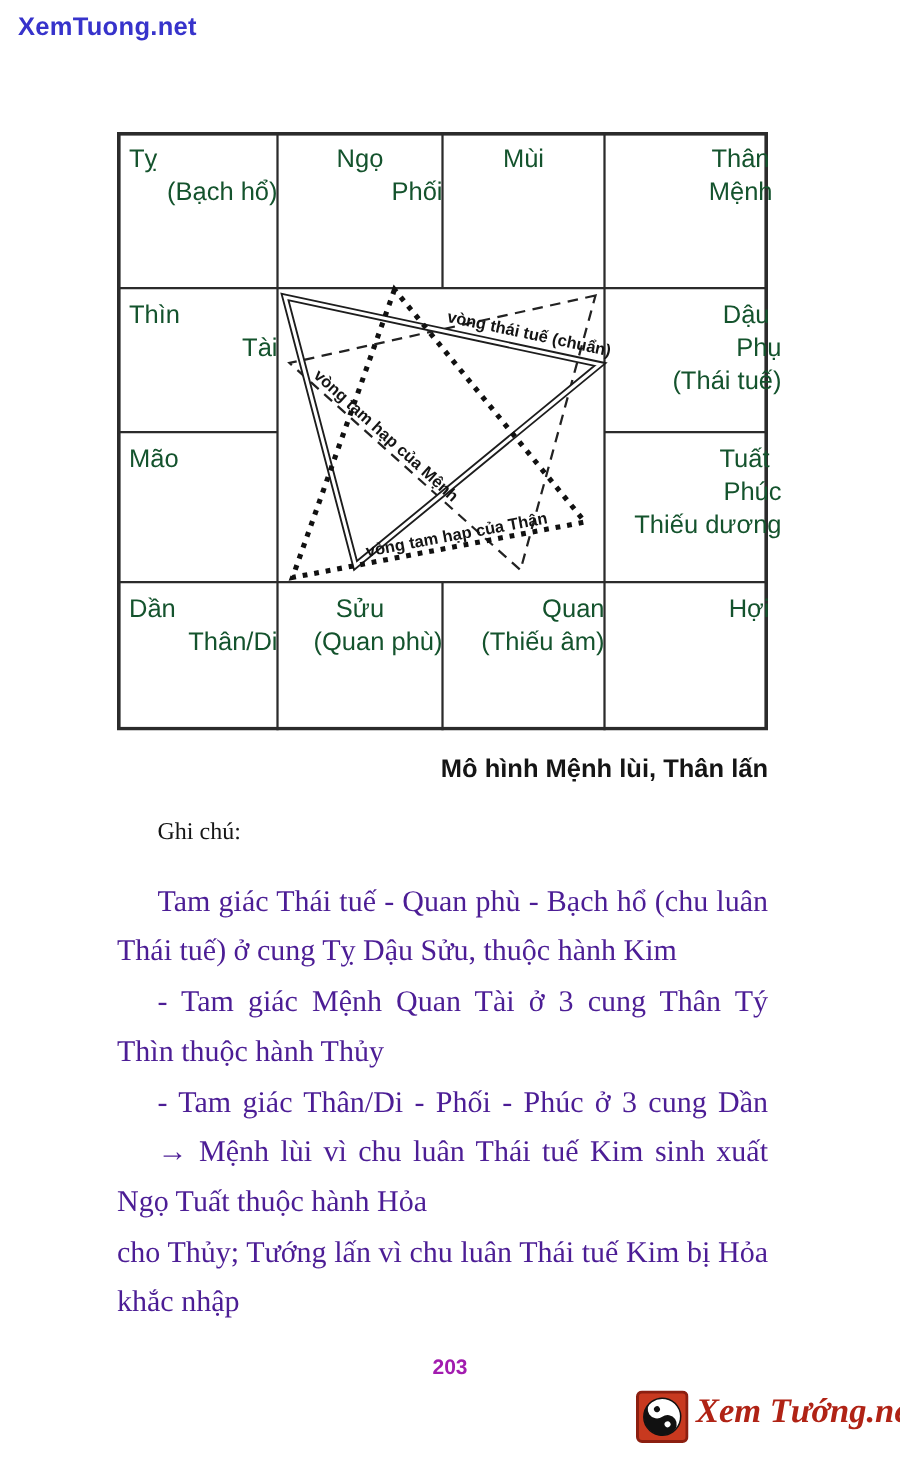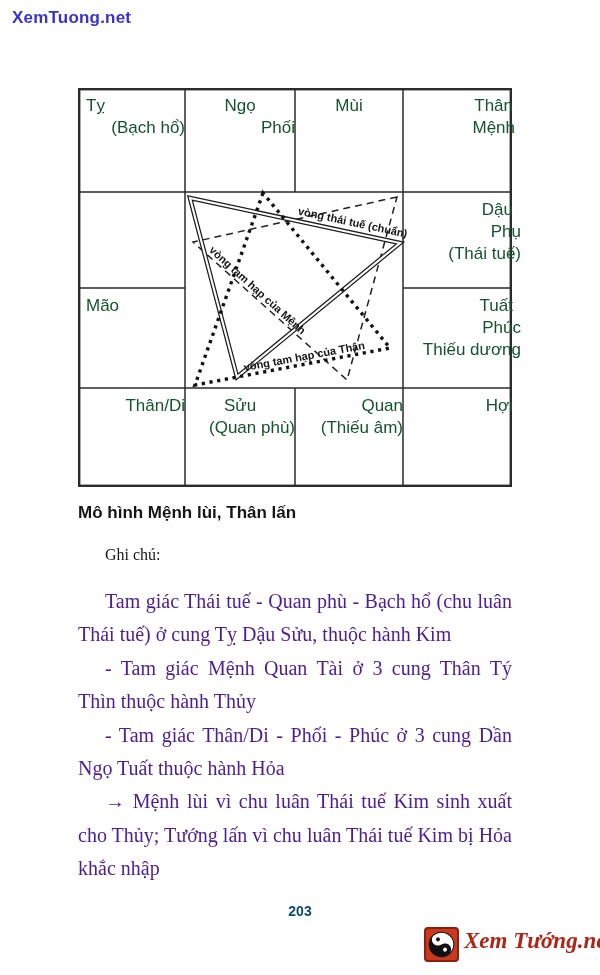--- a/index.html
+++ b/index.html
@@ -20,32 +20,32 @@
   .c1{left:0;width:107px}.c2{left:107px;width:110px}.c3{left:217px;width:108px}.c4{left:325px;width:118px}
   .branch{display:block;text-align:center;}
   .c1 .branch{text-align:left;padding-left:8px;}
   .c4 .branch{text-align:right;padding-right:8px;}
   .nm{display:block;text-align:right;}
   .nm.right{text-align:right;padding-right:6px;}
   .b{font-weight:normal;}
   .ring-label{font:bold 11px "Liberation Sans","DejaVu Sans",sans-serif;fill:#141414;}
 
   
-  .caption{left:78px;top:503px;width:434px;text-align:left;
+  .caption{left:78px;top:503px;width:434px;text-align:right;
            font:bold 17px "Liberation Sans","DejaVu Sans",sans-serif;color:#151515;}
   .serif{font-family:"Liberation Serif","DejaVu Serif",serif;}
   .notes-heading{left:105px;top:546px;font-size:16px;color:#161616;}
   .notes{left:78px;top:585px;width:434px;font-size:20px;color:#4c1d95;}
   .bline{height:33.4px;line-height:33.4px;white-space:nowrap;}
   .bline.just{white-space:normal;text-align:justify;text-align-last:justify;}
   .bline.ind{text-indent:27px;}
 
   
   .page-number{left:0;top:903px;width:600px;text-align:center;
-               font:bold 14px "Liberation Sans","DejaVu Sans",sans-serif;color:#0c4a6e;}
+               font:bold 14px "Liberation Sans","DejaVu Sans",sans-serif;color:#a21caf;}
   .brand{left:424px;top:927px;width:176px;height:40px;}
   .brand-text{position:absolute;left:40px;top:1px;font:italic bold 23px "Liberation Serif","DejaVu Serif",serif;
               color:#b02315;white-space:nowrap;}
 </style>
 </head>
 <body>
 
 <div class="abs site-logo">XemTuong.net</div>
 
 <div class="abs chart">
@@ -79,34 +79,39 @@
     <span class="branch">Ngọ</span>
     <span class="nm b">Phối</span>
   </div>
   <div class="cell r1 c3">
     <span class="branch">Mùi</span>
   </div>
   <div class="cell r1 c4">
     <span class="branch b" style="font-weight:normal">Thân</span>
     <span class="nm b right">Mệnh</span>
   </div>
+  <div class="cell r2 c1">
+    <span class="branch">Thìn</span>
+    <span class="nm b">Tài</span>
+  </div>
   <div class="cell r2 c4">
     <span class="branch">Dậu</span>
     <span class="nm b">Phụ</span>
     <span class="nm">(Thái tuế)</span>
   </div>
   <div class="cell r3 c1">
     <span class="branch">Mão</span>
   </div>
   <div class="cell r3 c4">
     <span class="branch">Tuất</span>
     <span class="nm b">Phúc</span>
     <span class="nm">Thiếu dương</span>
   </div>
   <div class="cell r4 c1">
+    <span class="branch">Dần</span>
     <span class="nm b">Thân/Di</span>
   </div>
   <div class="cell r4 c2">
     <span class="branch">Sửu</span>
     <span class="nm">(Quan phù)</span>
   </div>
   <div class="cell r4 c3">
     <span class="nm b">Quan</span>
     <span class="nm">(Thiếu âm)</span>
   </div>
@@ -118,22 +123,22 @@
 <div class="abs caption">Mô hình Mệnh lùi, Thân lấn</div>
 
 <div class="abs serif notes-heading">Ghi chú:</div>
 
 <div class="abs serif notes">
   <div class="bline just ind"><span>Tam giác Thái tuế - Quan phù - Bạch hổ (chu luân</span></div>
   <div class="bline"><span>Thái tuế) ở cung Tỵ Dậu Sửu, thuộc hành Kim</span></div>
   <div class="bline just ind"><span>- Tam giác Mệnh Quan Tài ở 3 cung Thân Tý</span></div>
   <div class="bline"><span>Thìn thuộc hành Thủy</span></div>
   <div class="bline just ind"><span>- Tam giác Thân/Di - Phối - Phúc ở 3 cung Dần</span></div>
+  <div class="bline just ind"><span>→ </span><span class="b">Mệnh lùi</span><span> vì chu luân Thái tuế Kim sinh xuất</span></div>
   <div class="bline"><span>Ngọ Tuất thuộc hành Hỏa</span></div>
-  <div class="bline just ind"><span>→ </span><span class="b">Mệnh lùi</span><span> vì chu luân Thái tuế Kim sinh xuất</span></div>
   <div class="bline just"><span>cho Thủy; </span><span class="b">Tướng lấn</span><span> vì chu luân Thái tuế Kim bị Hỏa</span></div>
   <div class="bline"><span>khắc nhập</span></div>
 </div>
 
 <div class="abs page-number">203</div>
 
 <div class="abs brand">
   <svg width="35" height="35" viewBox="0 0 35 35">
     <rect x="1" y="1" width="33" height="33" rx="3" fill="#c8391f" stroke="#8c1f10" stroke-width="2"></rect>
     <g transform="translate(17.5,17.5) rotate(-35)">

